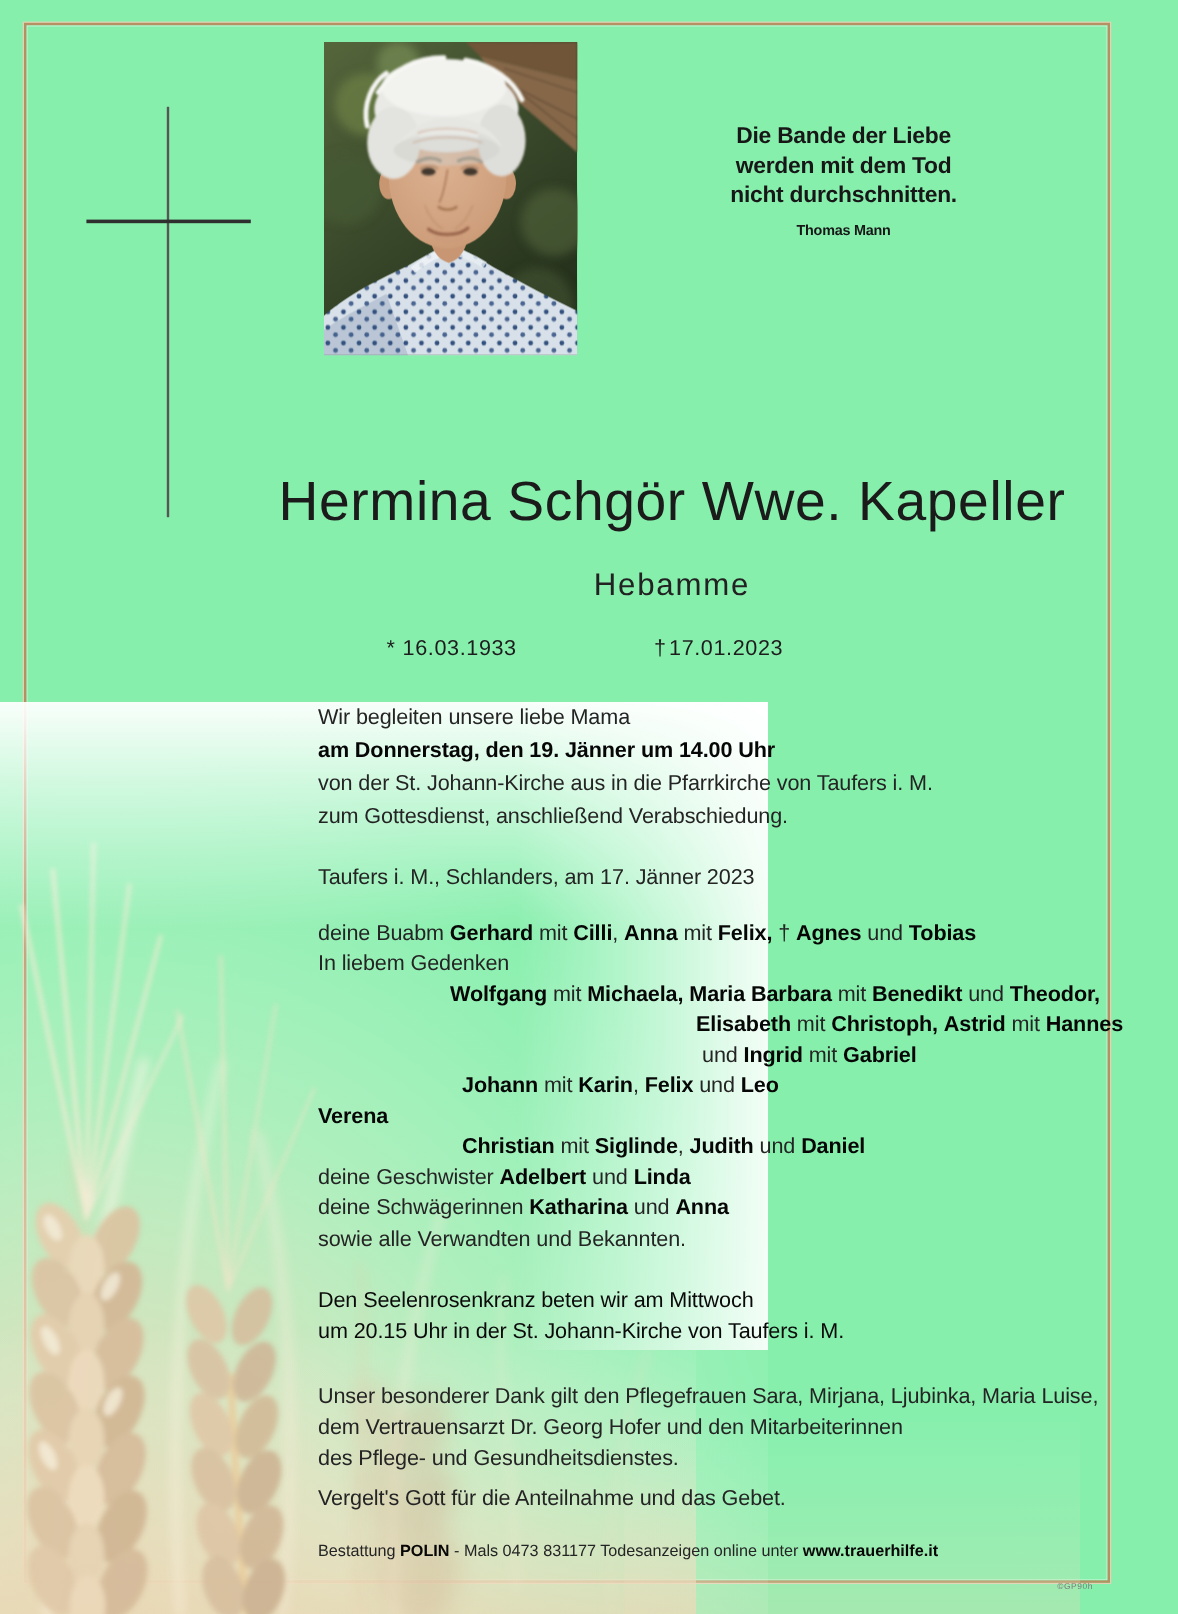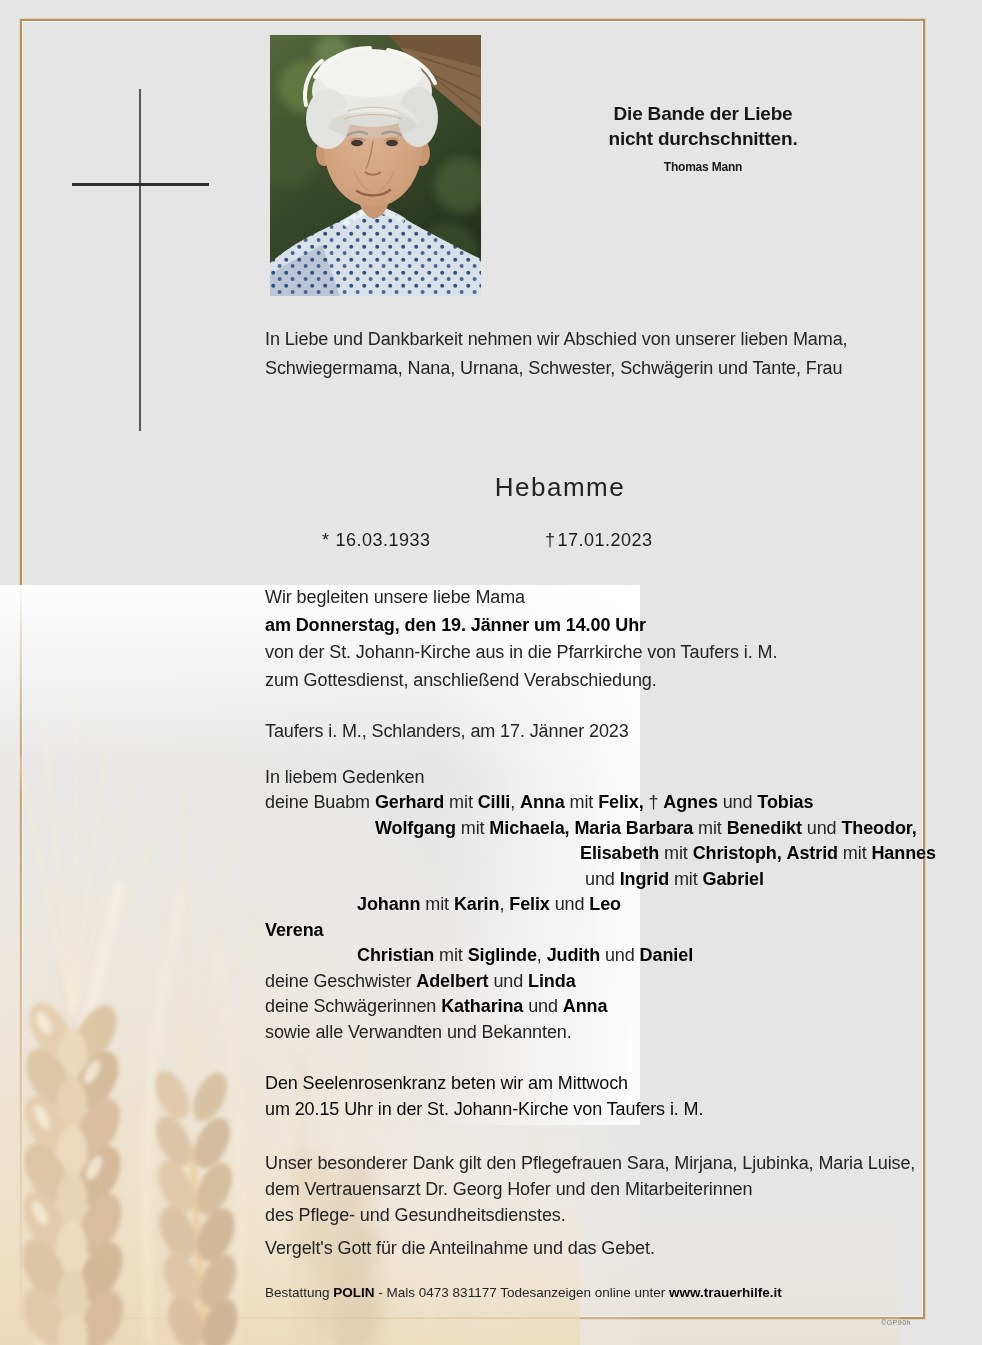--- a/index.html
+++ b/index.html
@@ -1,17 +1,17 @@
 <!DOCTYPE html>
 <html lang="de"><head>
 <meta charset="utf-8">
 <style>
   html,body{margin:0;padding:0;background:#ffffff;}
   .page{
-    position:relative;width:982px;height:1345px;background:#e5e5e5;overflow:hidden;
+    position:relative;width:982px;height:1345px;background:#86efac;overflow:hidden;
     font-family:"Liberation Sans","DejaVu Sans",sans-serif;color:#262626;
   }
   .frame{
     position:absolute;left:20px;top:19px;width:901px;height:1296px;
     border:2px solid #b59062;box-shadow:inset 0 0 0 1px rgba(255,255,255,.45), 0 0 0 1px #e4d2b4;
     z-index:1;
   }
   .wheat{position:absolute;left:0;bottom:0;width:900px;height:760px;z-index:2;pointer-events:none;}
   .cross-v{position:absolute;left:139px;top:89px;width:2px;height:342px;background:#565656;z-index:3;}
   .cross-h{position:absolute;left:72px;top:183px;width:137px;height:3px;background:#2f2f2f;z-index:3;}
@@ -31,21 +31,21 @@
   .birth{left:322px;top:530px;}
   .death{left:545px;top:530px;}
   .sym{display:inline-block;margin-right:6px;}
   .death .sym{margin-right:2px;}
   .funeral{left:265px;top:584px;line-height:27.6px;}
   .dateline{left:265px;top:721px;}
   .gedenken{left:265px;top:765px;line-height:25.45px;width:665px;}
   .in1{margin-left:110px;}
   .in2{margin-left:315px;}
   .in3{margin-left:320px;}
-  .in4{margin-left:92px;}
+  .in4{margin-left:120px;}
   .rosary{left:265px;top:1070px;line-height:26px;font-weight:400;color:#0a0a0a;}
   .thanks{left:265px;top:1150px;line-height:26.2px;}
   .closing{left:265px;top:1238px;}
   .footer{left:265px;top:1285px;font-size:13.5px;letter-spacing:0;}
   .printcode{position:absolute;left:881px;top:1319px;font-size:7px;color:#7a7a7a;
     letter-spacing:.5px;filter:blur(.4px);z-index:3;}
 </style>
 </head>
 <body>
 
@@ -263,29 +263,27 @@
         <path d="M84,136 C88,147 94,153 99,156 M124,136 C120,147 114,153 109,156" stroke="#bb8a66" stroke-width="1.3" fill="none" opacity="0.6"></path>
         <path d="M87,156 C95,162 112,162 120,155" stroke="#97624a" stroke-width="2.5" fill="none" stroke-linecap="round"></path>
         <path d="M92,163 C100,167 110,167 116,162" stroke="#c99a79" stroke-width="2" fill="none" opacity="0.7"></path>
         <path d="M74,84 C90,78 116,78 132,84 M78,76 C92,71 114,71 128,76" stroke="#c1977a" stroke-width="1.2" fill="none" opacity="0.5"></path>
       </g>
     </svg>
   </div>
 
   <div class="quote">
     <div>Die Bande der Liebe</div>
+    <div>werden mit dem Tod</div>
     <div>nicht durchschnitten.</div>
     <div class="quote-attr">Thomas Mann</div>
   </div>
 
-  <div class="t intro">
-    <div class="line">In Liebe und Dankbarkeit nehmen wir Abschied von unserer lieben Mama,</div>
-    <div class="line">Schwiegermama, Nana, Urnana, Schwester, Schwägerin und Tante, Frau</div>
-  </div>
-
+
+  <div class="t name">Hermina Schgör Wwe. Kapeller</div>
   <div class="t profession">Hebamme</div>
 
   <div class="t dates birth">
     <span class="sym">*</span><span>16.03.1933</span>
   </div>
   <div class="t dates death">
     <span class="sym">†</span><span>17.01.2023</span>
   </div>
 
   <div class="t funeral">
@@ -293,22 +291,22 @@
     <div class="line"><b>am Donnerstag, den 19. Jänner um 14.00 Uhr</b></div>
     <div class="line">von der St. Johann-Kirche aus in die Pfarrkirche von Taufers i. M.</div>
     <div class="line">zum Gottesdienst, anschließend Verabschiedung.</div>
   </div>
 
   <div class="t dateline">
     <span class="line">Taufers i. M., Schlanders, am 17. Jänner 2023</span>
   </div>
 
   <div class="t gedenken">
+    <div class="line"><span>deine Buabm </span><b>Gerhard</b><span> mit </span><b>Cilli</b><span>, </span><b>Anna</b><span> mit </span><b>Felix,</b><span> † </span><b>Agnes</b><span> und </span><b>Tobias</b></div>
     <div class="line">In liebem Gedenken</div>
-    <div class="line"><span>deine Buabm </span><b>Gerhard</b><span> mit </span><b>Cilli</b><span>, </span><b>Anna</b><span> mit </span><b>Felix,</b><span> † </span><b>Agnes</b><span> und </span><b>Tobias</b></div>
     <div class="line in1"><b>Wolfgang</b><span> mit </span><b>Michaela, Maria Barbara</b><span> mit </span><b>Benedikt</b><span> und </span><b>Theodor,</b></div>
     <div class="line in2"><b>Elisabeth</b><span> mit </span><b>Christoph,</b><span> </span><b>Astrid</b><span> mit </span><b>Hannes</b></div>
     <div class="line in3"><span>und </span><b>Ingrid</b><span> mit </span><b>Gabriel</b></div>
     <div class="line in4"><b>Johann</b><span> mit </span><b>Karin</b><span>, </span><b>Felix</b><span> und </span><b>Leo</b></div>
     <div class="line"><b>Verena</b></div>
     <div class="line in4"><b>Christian</b><span> mit </span><b>Siglinde</b><span>, </span><b>Judith</b><span> und </span><b>Daniel</b></div>
     <div class="line"><span>deine Geschwister </span><b>Adelbert</b><span> und </span><b>Linda</b></div>
     <div class="line"><span>deine Schwägerinnen </span><b>Katharina</b><span> und </span><b>Anna</b></div>
     <div class="line"><span>sowie alle Verwandten und Bekannten.</span></div>
   </div>

